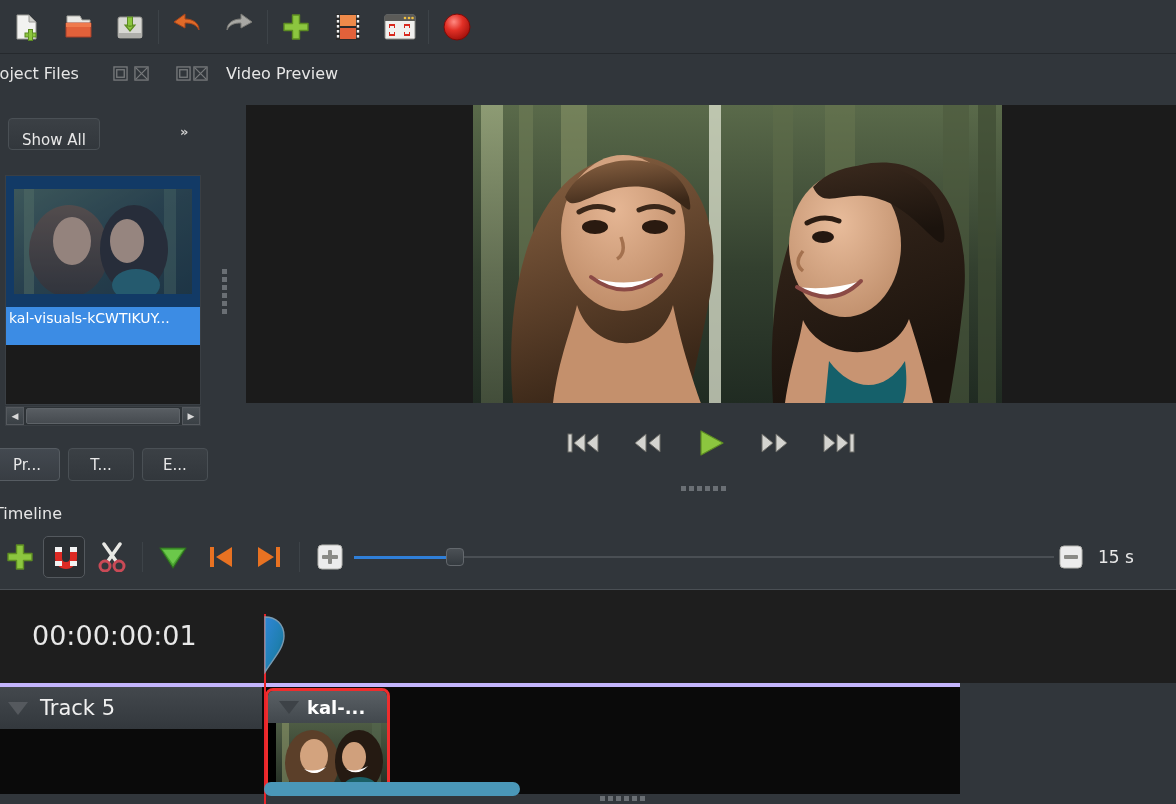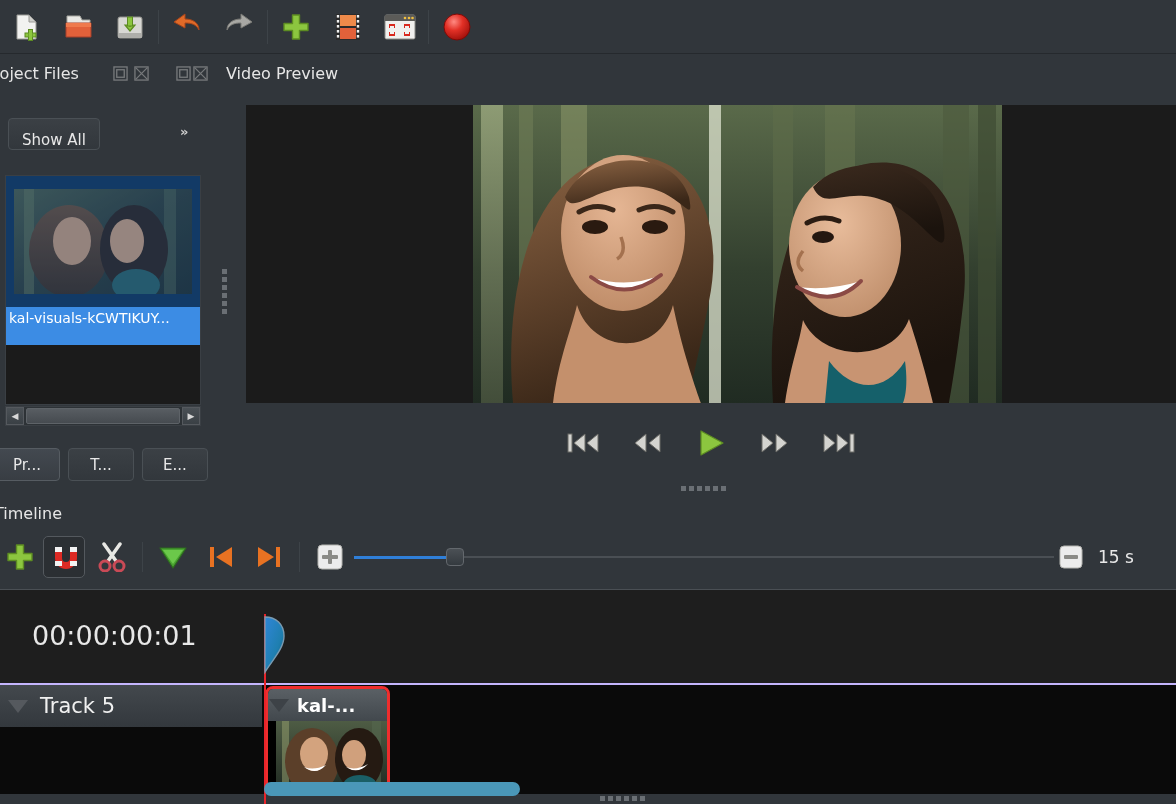--- a/index.html
+++ b/index.html
@@ -173,40 +173,40 @@
     position: absolute; left: 32px; top: 620px;
     font-size: 27px; color: #e8e8e8; letter-spacing: 0px;
   }
 
   
   #playhead { position: absolute; left: 264px; top: 614px; width: 22px; height: 190px; z-index: 40; }
   #ph-line { position: absolute; left: 0px; top: 0; width: 2px; height: 190px; background: #e8242a; }
 
   
   #track-area {
-    position: absolute; left: 0; top: 683px; width: 1176px; height: 121px;
+    position: absolute; left: 0; top: 683px; width: 960px; height: 121px;
     background: #0a0a0a;
-    border-top: 2px solid #c4b5fd;
+    border-top: 4px solid #c4b5fd;
   }
   #track-header {
     position: absolute; left: 0; top: 0; width: 262px; height: 42px;
     background: linear-gradient(#43484d,#33383d);
     display: flex; align-items: center; gap: 12px; padding-left: 8px;
   }
   #track-label { font-size: 21px; color: #f0f0f0; }
   .caret-dn { width: 0; height: 0; border-left: 10px solid transparent; border-right: 10px solid transparent; border-top: 13px solid #55595e; }
 
   #clip {
     position: absolute; left: 265px; top: 1px; width: 125px; height: 100px;
     border: 3px solid #ef2d2d; border-radius: 8px 8px 0 0;
     overflow: hidden; background: #111;
   }
   #clip-head {
     height: 32px; background: linear-gradient(#5a6065,#42484d);
-    display: flex; align-items: center; gap: 8px; padding-left: 1px;
+    display: flex; align-items: center; gap: 8px; padding-left: 11px;
   }
   #clip-title { font-size: 18px; color: #fff; font-weight: bold; }
   #clip-body { position: relative; height: 66px; background: #000; overflow: hidden; }
 
   #tl-hscroll {
     position: absolute; left: 264px; top: 782px; width: 256px; height: 14px;
     background: #4a97b8; border-radius: 7px; z-index: 50;
   }
   #tl-bottom-bar {
     position: absolute; left: 0; top: 794px; width: 1176px; height: 10px;

